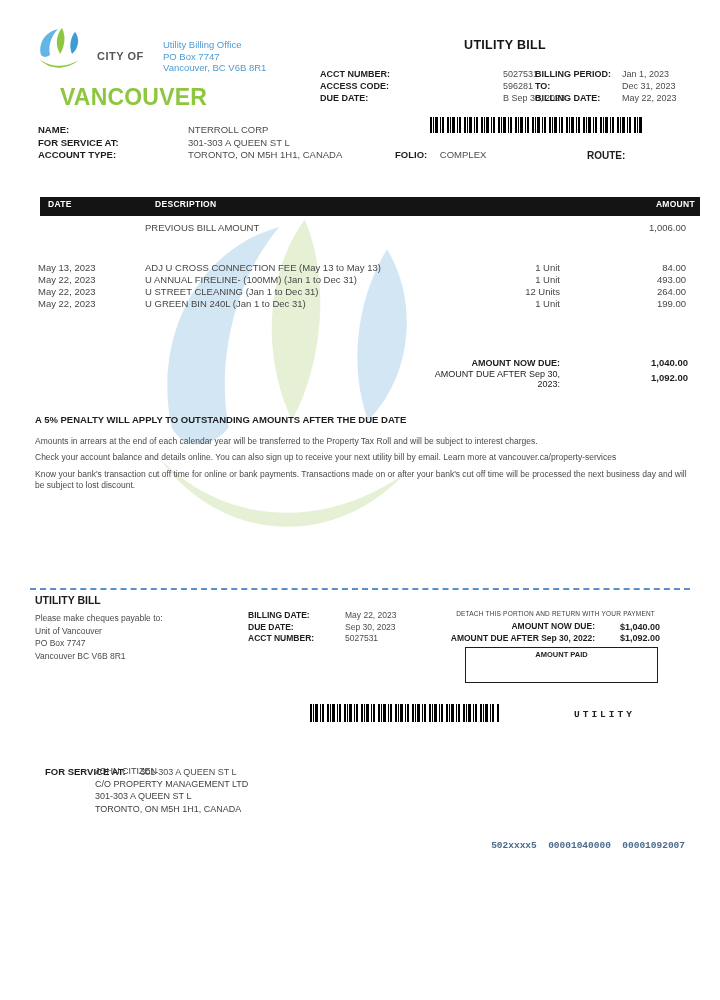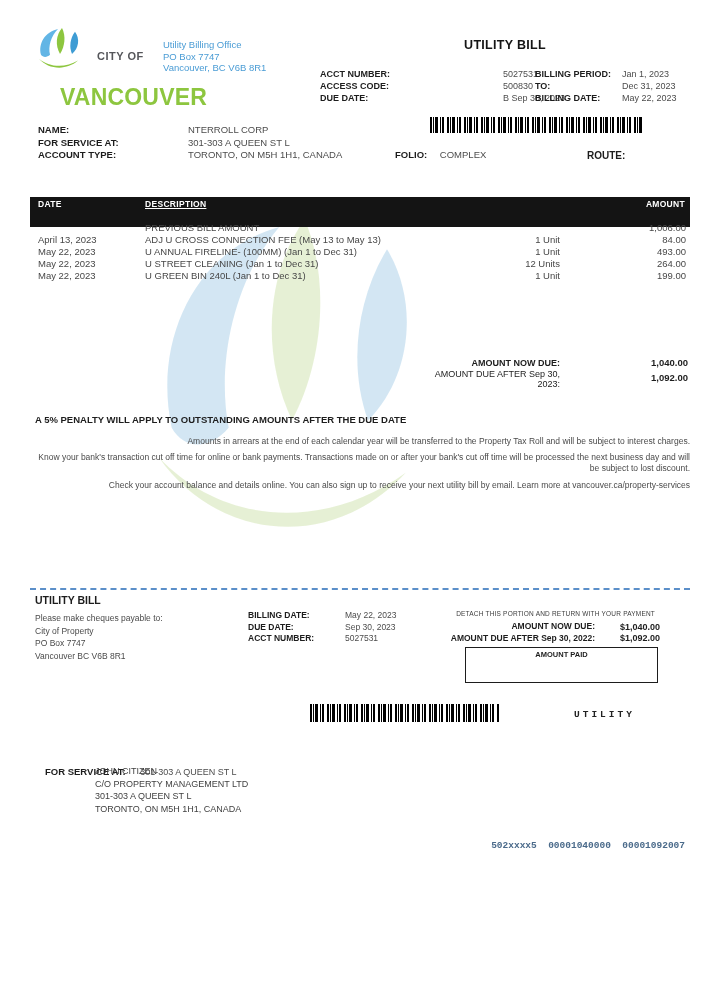--- a/index.html
+++ b/index.html
@@ -33,39 +33,39 @@
   .acct .field-row { display:flex;gap:13px; }
   .acct .lbl { width:137px; }
   .folio { position:absolute; left:395px; top:149px; font-size:9.5px; }
   .route { position:absolute; left:545px; top:150px; font-size:10px;padding-left:42px; }
 
   .barcode { background:repeating-linear-gradient(90deg,#000 0,#000 2px,#fff 2px,#fff 3px,#000 3px,#000 4px,#fff 4px,#fff 5px,#000 5px,#000 8px,#fff 8px,#fff 10px,#000 10px,#000 11px,#fff 11px,#fff 12px,#000 12px,#000 14px,#fff 14px,#fff 17px); }
   .barcode-top { position:absolute; left:430px; top:117px; width:212px; height:16px; }
   .barcode-stub { position:absolute; left:310px; top:704px; width:190px; height:18px; }
 
   
-  .tbl-head { position:absolute; left:30px; top:197px; width:660px; height:30px; background:#141414; color:#fff; font-size:8.5px; font-weight:bold; letter-spacing:.3px; }
+  .tbl-head { position:absolute; left:40px; top:197px; width:660px; height:19px; background:#141414; color:#fff; font-size:8.5px; font-weight:bold; letter-spacing:.3px; }
   .tbl-head span { position:absolute; top:2px; }
-  .th-date { left:8px; } .th-desc { left:115px;text-decoration:underline; } .th-amt { right:5px; }
+  .th-date { left:8px; } .th-desc { left:115px; } .th-amt { right:5px; }
   .tbl-rows { position:absolute; left:30px; top:222px; width:660px; font-size:9.5px; color:#474747; }
   .t-row { position:relative; height:12px; }
-  .t-row.gap-after { margin-bottom:0; }
+  .t-row.gap-after { margin-bottom:28px; }
   .c-date { position:absolute; left:8px; }
   .c-desc { position:absolute; left:115px; white-space:nowrap; }
   .c-units { position:absolute; left:430px; width:100px; text-align:right; }
   .c-amt { position:absolute; right:4px; text-align:left; }
 
   
   .tot-lbl1 { position:absolute; right:160px; top:358px; font-size:9px; font-weight:bold; color:#1d1d1d; }
   .tot-val1 { position:absolute; right:32px; top:357px; font-size:9.5px; font-weight:bold; color:#1d1d1d; }
   .tot-lbl2 { position:absolute; right:160px; top:369px; width:138px; text-align:right; font-size:9px; font-weight:normal; color:#1d1d1d; line-height:10px; }
   .tot-val2 { position:absolute; right:32px; top:372px; font-size:9.5px; font-weight:bold; color:#1d1d1d; }
 
   .penalty { position:absolute; left:35px; top:414px; font-size:9.5px; font-weight:bold; color:#1d1d1d; }
-  .notes { position:absolute; left:35px; top:436px; width:655px; font-size:8.5px; line-height:11px; color:#4a4a4a;text-align:right; }
+  .notes { position:absolute; left:35px; top:436px; width:655px; font-size:8.5px; line-height:11px; color:#4a4a4a; }
   .notes p { margin-bottom:5px; }
   .notes p:last-child { margin-top:6px; }
 
   
   .dashline { position:absolute; left:30px; top:588px; width:660px; border-top:2px dashed #5b8fc9; }
   .stub-title { position:absolute; left:35px; top:594px; font-size:10.5px; font-weight:bold; color:#1d1d1d; }
   .payable { position:absolute; left:35px; top:612px; font-size:8.5px; line-height:12.5px; color:#4a4a4a; }
   .stub-fields { position:absolute; left:248px; top:610px; font-size:8.5px; line-height:11.5px; }
   .stub-fields .lbl { width:97px; }
   .stub-fields .field-row { display:flex; }
@@ -116,21 +116,21 @@
 
     <div class="hfields hf1" style="position:absolute; left:320px;">
 
         <div class="field-row">
           <span class="lbl">ACCT NUMBER:</span>
           <span class="val">5027531</span>
         </div>
 
         <div class="field-row">
           <span class="lbl">ACCESS CODE:</span>
-          <span class="val">500830</span>
+          <span class="val">596281</span>
         </div>
 
         <div class="field-row">
           <span class="lbl">DUE DATE:</span>
           <span class="val">B Sep 30, 2023</span>
         </div>
       </div>
     <div class="hfields hf2" style="position:absolute; left:535px;">
 
         <div class="field-row">
@@ -185,21 +185,21 @@
 
         <div class="t-row gap-after">
           <span class="c-date"></span>
           <span class="c-desc">PREVIOUS BILL AMOUNT</span>
           <span class="c-units"></span>
           <span class="c-amt">1,006.00</span>
         </div>
 
 
         <div class="t-row">
-          <span class="c-date">April 13, 2023</span>
+          <span class="c-date">May 13, 2023</span>
           <span class="c-desc">ADJ U CROSS CONNECTION FEE (May 13 to May 13)</span>
           <span class="c-units">1 Unit</span>
           <span class="c-amt">84.00</span>
         </div>
 
         <div class="t-row">
           <span class="c-date">May 22, 2023</span>
           <span class="c-desc">U ANNUAL FIRELINE- (100MM) (Jan 1 to Dec 31)</span>
           <span class="c-units">1 Unit</span>
           <span class="c-amt">493.00</span>
@@ -223,31 +223,31 @@
     <div class="tot-lbl1">AMOUNT NOW DUE:</div>
     <div class="tot-val1">1,040.00</div>
     <div class="tot-lbl2">AMOUNT DUE AFTER Sep 30, 2023:</div>
     <div class="tot-val2">1,092.00</div>
 
     <div class="penalty">A 5% PENALTY WILL APPLY TO OUTSTANDING  AMOUNTS  AFTER THE DUE DATE</div>
 
     <div class="notes">
 
     <p>Amounts in arrears at the end of each calendar year will be transferred to the Property Tax Roll and will be subject to interest charges.</p>
+        <p>Check your account balance and details online. You can also sign up to receive your next utility bill by email. Learn more at vancouver.ca/property-services</p>
         <p>Know your bank's transaction cut off time for online or bank payments. Transactions made on or after your bank's cut off time will be processed the next business day and will be subject to lost discount.</p>
-        <p>Check your account balance and details online. You can also sign up to receive your next utility bill by email. Learn more at vancouver.ca/property-services</p>
       </div>
 
     <div class="dashline"></div>
     <div class="stub-title">UTILITY BILL</div>
 
     <div class="payable">
 
     <div>Please make cheques payable to:</div>
-        <div>City of Property</div>
+        <div>Unit of Vancouver</div>
         <div>PO Box 7747</div>
         <div>Vancouver BC V6B 8R1</div>
       </div>
 
     <div class="stub-fields">
 
         <div class="field-row">
           <span class="lbl">BILLING DATE:</span>
           <span class="val">May 22, 2023</span>
         </div>

